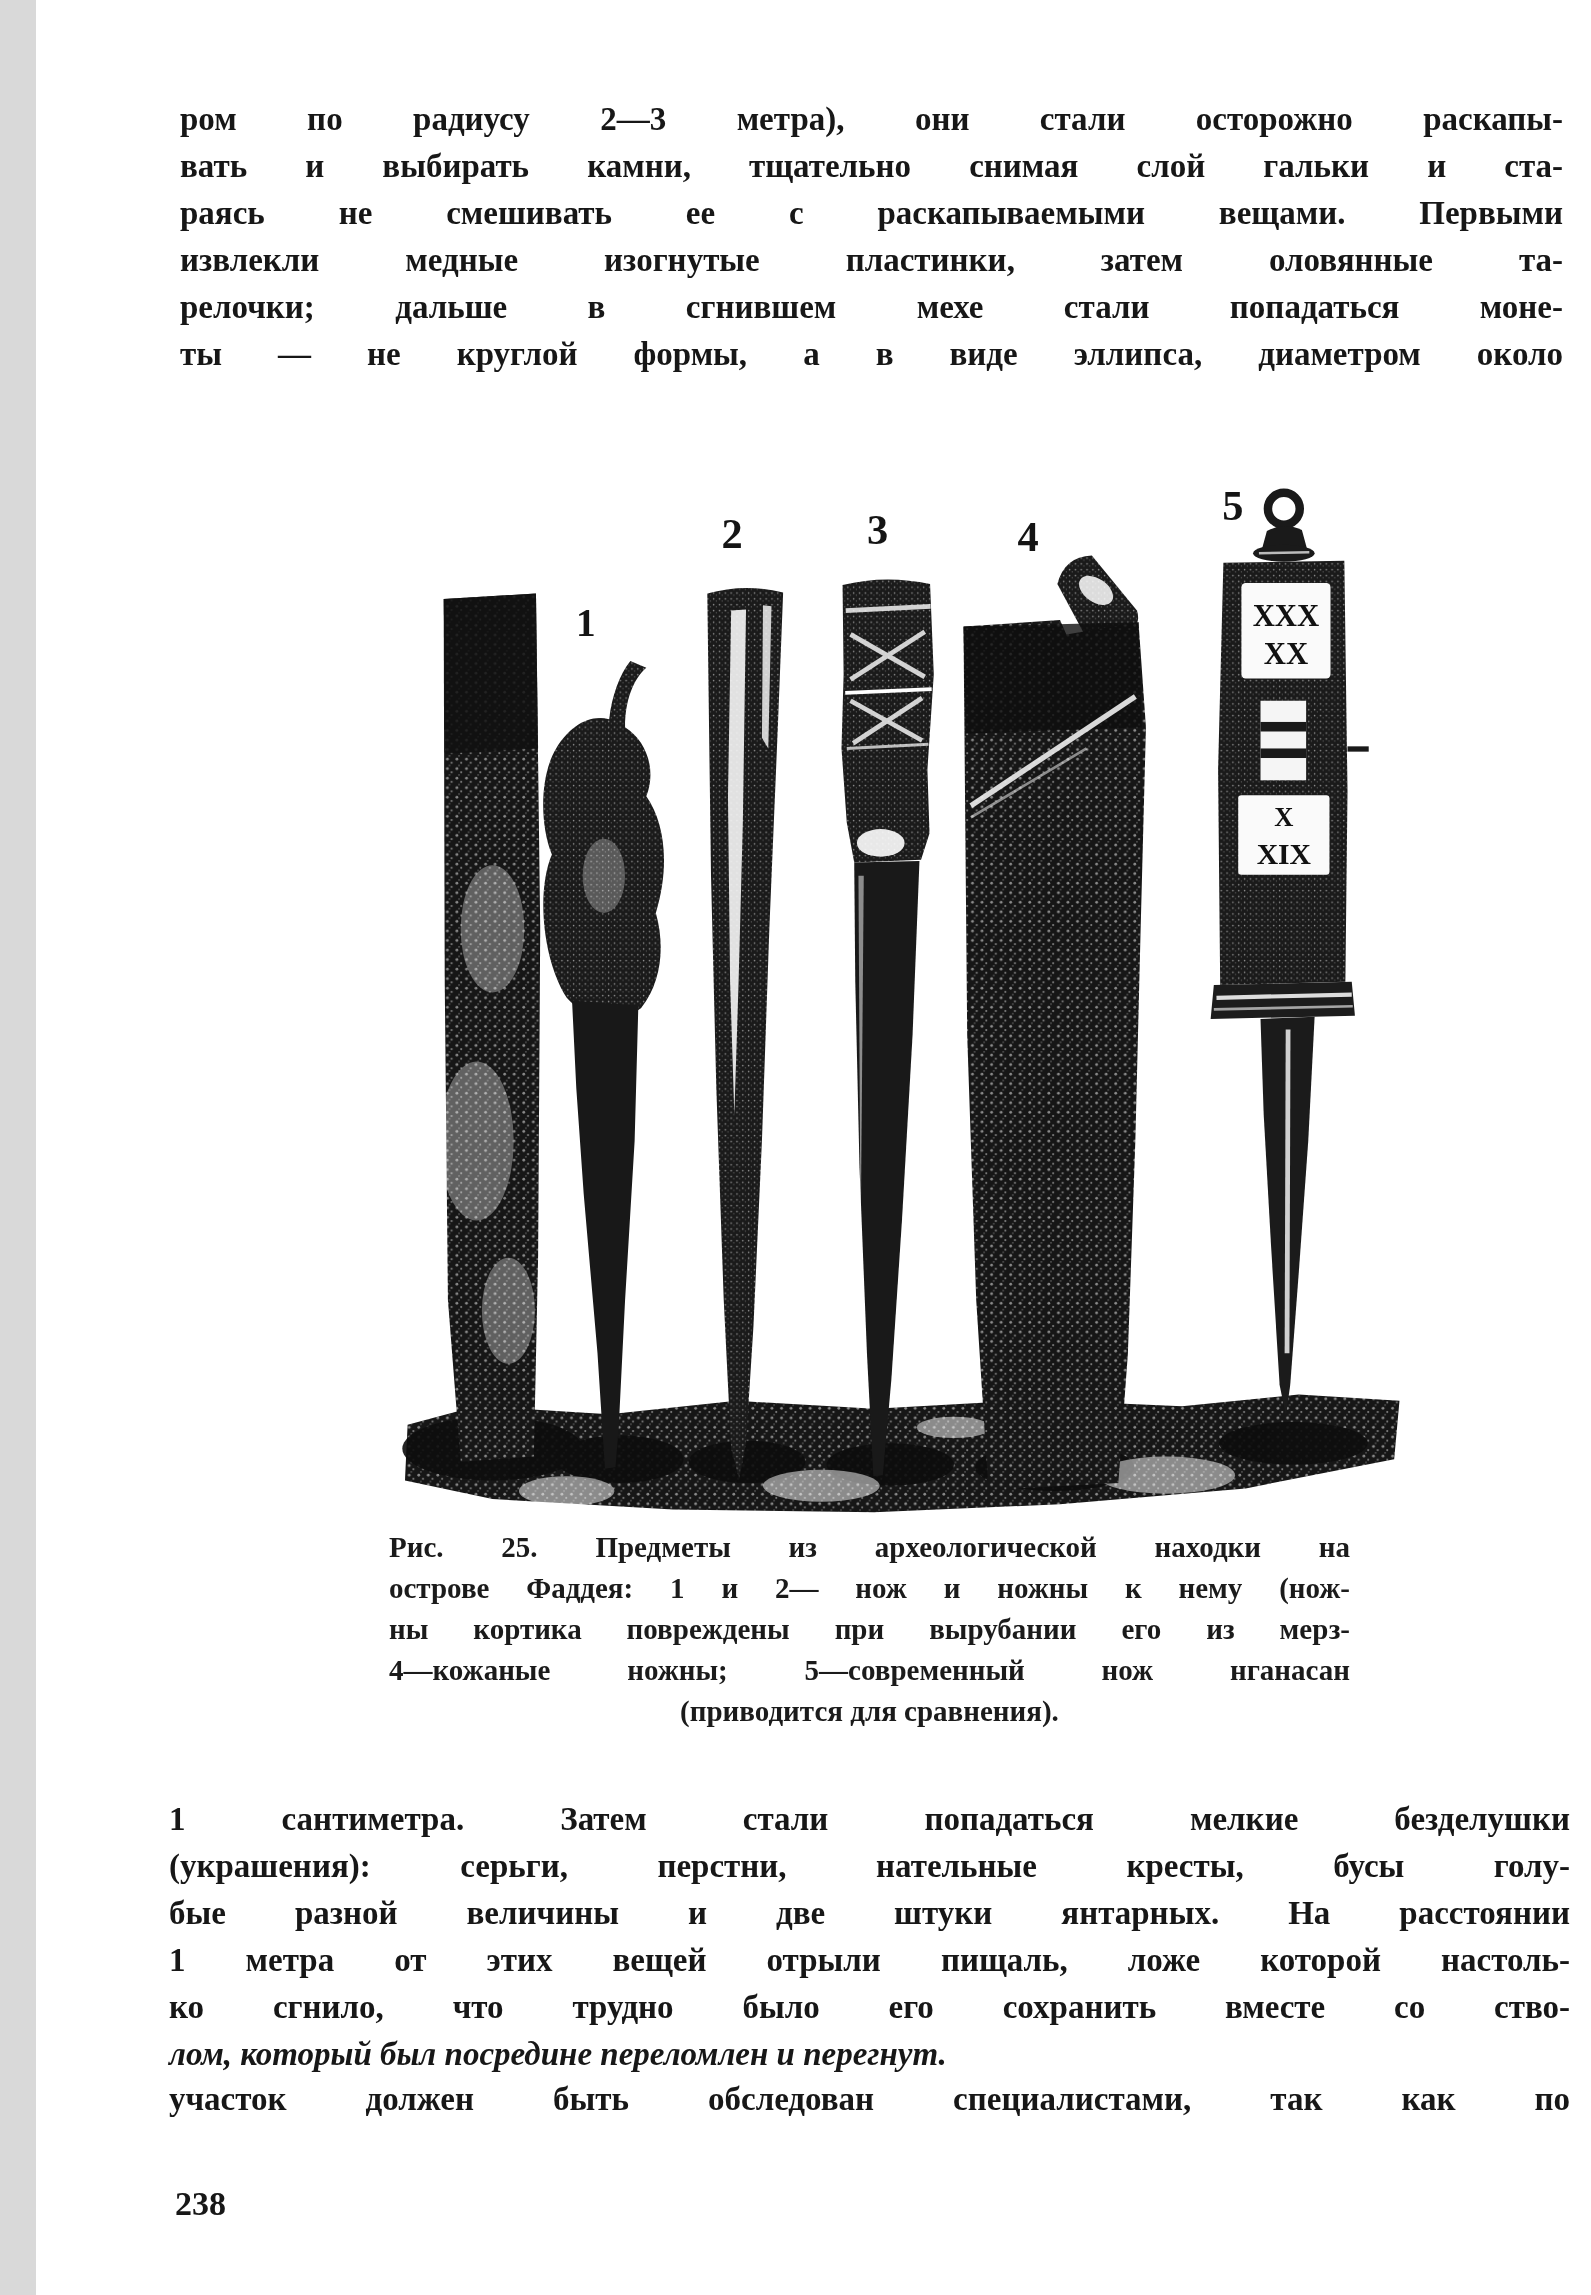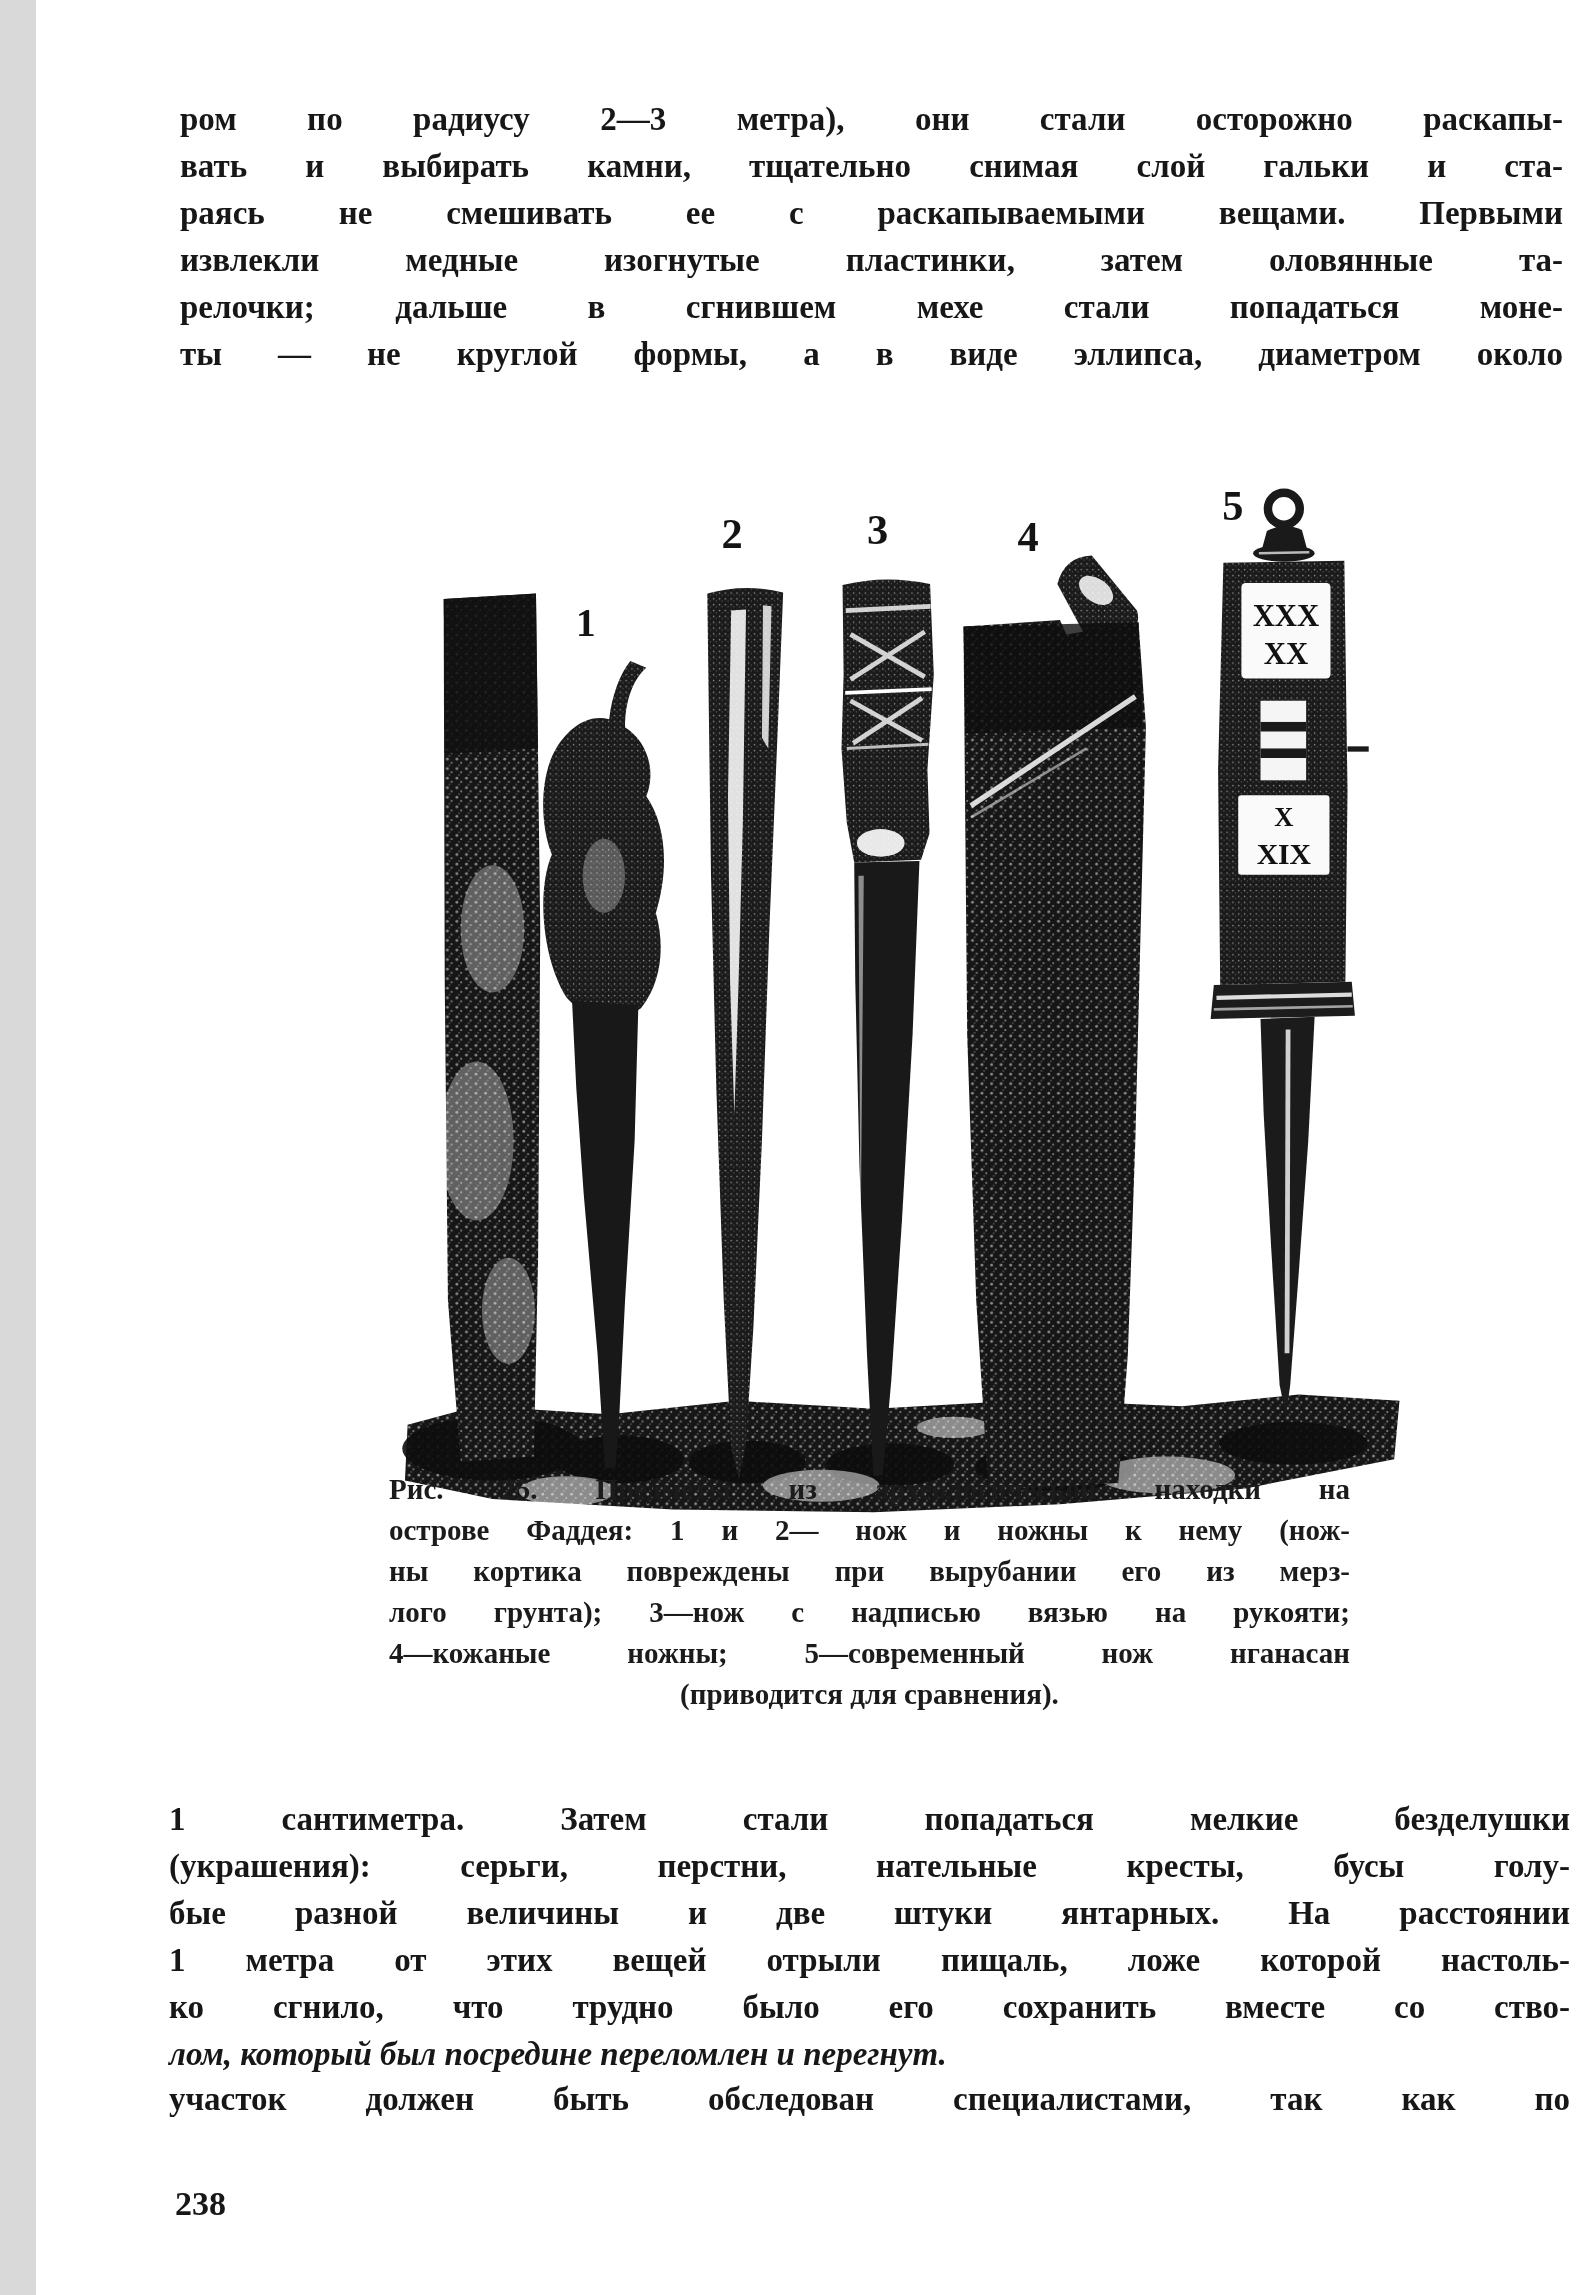--- a/index.html
+++ b/index.html
@@ -12,21 +12,21 @@
     overflow:hidden;
     margin-left:36px;
   }
   .para{position:absolute;font-size:33px;line-height:47px;font-weight:bold;}
   .para .line{text-align:justify;text-align-last:justify;white-space:normal;}
   .para .line.lastline{text-align:center;text-align-last:left;font-style:italic;}
   .para .line.indent{text-indent:81px;}
   .para-top{left:144px;top:96px;width:1383px;}
   .para-mid{left:133px;top:1796px;width:1401px;}
   .para-end{left:133px;top:2076px;width:1401px;}
-  .caption{position:absolute;left:353px;top:1469px;width:961px;
+  .caption{position:absolute;left:353px;top:1527px;width:961px;
     font-size:29px;line-height:41px;font-weight:bold;color:#1b1b1b;}
   .caption .line{text-align:justify;text-align-last:justify;}
   .caption .line.center{text-align:left;text-align-last:center;}
   .figwrap{position:absolute;left:361px;top:451px;width:1029px;height:1067px;}
   .figwrap svg{display:block;width:100%;height:100%;}
   .pageno{position:absolute;left:139px;top:2185px;font-size:34px;font-weight:bold;}
   .figlabel{font-family:"Liberation Serif","DejaVu Serif",serif;font-weight:bold;}
   .orn{font-family:"Liberation Serif","DejaVu Serif",serif;font-weight:bold;}
 </style>
 </head>
@@ -157,21 +157,20 @@
         <text class="figlabel" x="1190" y="188" font-size="80">4</text>
         <text class="figlabel" x="1576" y="130" font-size="80">5</text>
       </g>
     </svg>
   </div>
 
   <div class="caption">
     <div class="line">Рис. 25. Предметы из археологической находки на</div>
     <div class="line">острове Фаддея: 1 и 2— нож и ножны к нему (нож-</div>
     <div class="line">ны кортика повреждены при вырубании его из мерз-</div>
-    <div class="line">лого грунта); 3—нож с надписью вязью на рукояти;</div>
     <div class="line">4—кожаные ножны; 5—современный нож нганасан</div>
     <div class="line center">(приводится для сравнения).</div>
   </div>
 
   <div class="para para-mid">
     <div class="line">1 сантиметра. Затем стали попадаться мелкие безделушки</div>
     <div class="line">(украшения): серьги, перстни, нательные кресты, бусы голу-</div>
     <div class="line">бые разной величины и две штуки янтарных. На расстоянии</div>
     <div class="line">1 метра от этих вещей отрыли пищаль, ложе которой настоль-</div>
     <div class="line">ко сгнило, что трудно было его сохранить вместе со ство-</div>

